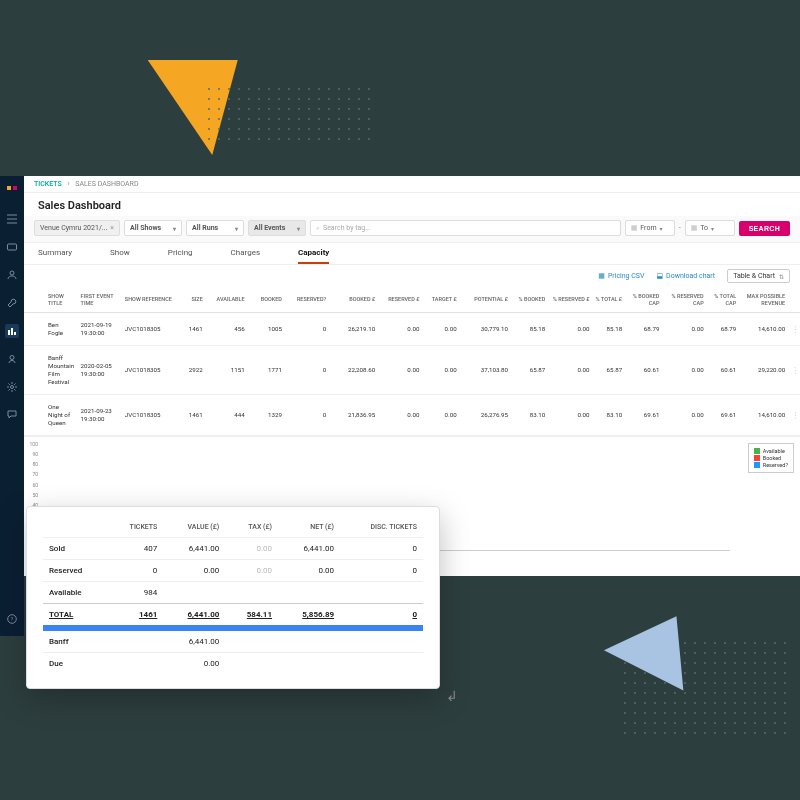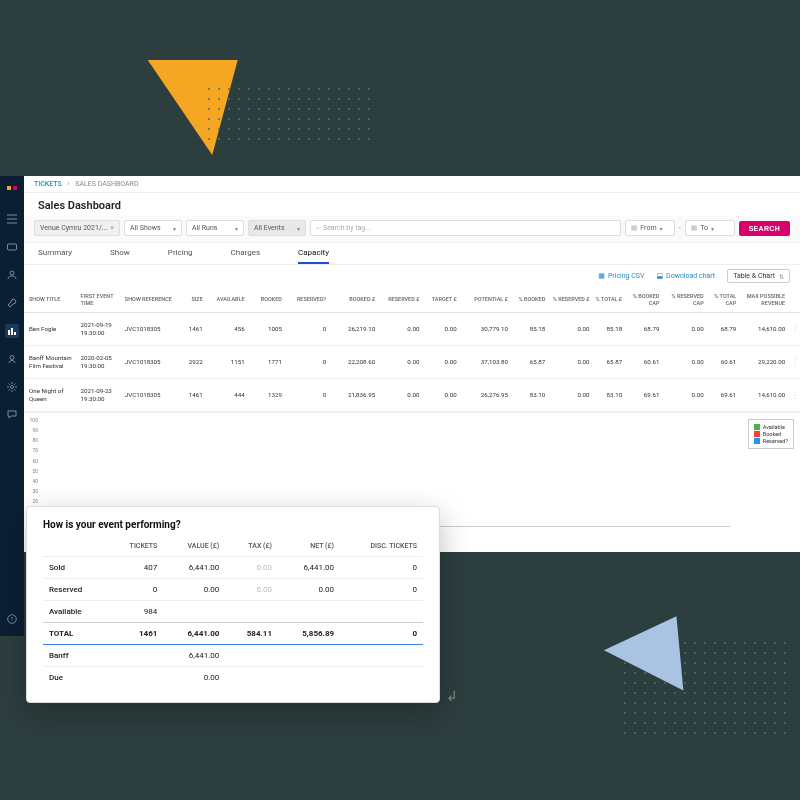--- a/index.html
+++ b/index.html
@@ -104,21 +104,21 @@
     background: #fff;
     border: 1px solid #ddd;
     border-radius: 2px;
     color: #555;
     display: flex;
     align-items: center;
     gap: 3px;
   }
   .chip { background: #f0f0f0; }
   .chip .x { color:#999; cursor:pointer; }
-  .dd { min-width: 58px; justify-content: space-between; }
+  .dd { min-width: 58px; justify-content: space-between; font-weight: bold; }
   .dd.gray { background:#e8e8e8;align-items:center; }
   .caret { font-size:6px; color:#888; }
   .search-input { flex: 1; min-width: 70px; color:#aaa; }
   .search-input .mag { color:#bbb; }
   .date-input { min-width: 50px; }
   .date-input .cal { color:#bbb; }
   .dash { font-size:7px; color:#888; }
   .btn-search {
     background: #d8006b;
     color:#fff;
@@ -133,21 +133,21 @@
   .tabs {
     display: flex;
     gap: 38px;
     padding: 5px 14px 0;
     font-size: 8px;
     color: #555;
     border-bottom: 1px solid #eee;
     position: relative;
   }
   .tabs .tab { padding-bottom: 5px; cursor:pointer; }
-  .tabs .tab.active { color:#111; font-weight:400; border-bottom: 2px solid #1d4ed8; }
+  .tabs .tab.active { color:#111; font-weight:700; border-bottom: 2px solid #c2410c; }
 
   .table-tools {
     display: flex;
     justify-content: flex-end;
     gap: 12px;
     padding: 4px 10px;
     font-size: 7px;
     color: #2b8cc4;
     align-items:center;
   }
@@ -173,21 +173,21 @@
     font-size: 5.5px;
     line-height: 1.2;
     vertical-align: middle;
   }
   table.data th.r, table.data td.r { text-align: right; }
   table.data td {
     padding: 8px 3px;
     border-bottom: 1px solid #eee;
     vertical-align: middle;
   }
-  table.data td:first-child, table.data th:first-child { padding-left: 5px; }
+  table.data td:first-child, table.data th:first-child { padding-left: 24px; }
   .dots-v { color:#ccc; font-size:8px; width:8px; text-align:center; }
 
   
   .chart-wrap {
     position: relative;
     height: 140px;
     border-top: 1px solid #eee;
     padding: 4px 6px 4px 18px;
     background:#fff;
   }
@@ -229,21 +229,21 @@
     box-shadow: 0 10px 30px rgba(0,0,0,0.25);
     z-index: 10;
     padding: 12px 16px 14px;
   }
   .popup h3 { font-size: 10px; font-weight: 700; color:#111; margin-bottom: 8px; }
   .popup table { width:100%; border-collapse: collapse; font-size: 8px; color:#222; }
   .popup th { text-align:right; font-weight:500; color:#555; font-size:7px; padding: 4px 6px 6px; }
   .popup th:first-child { text-align:left; }
   .popup td { text-align:right; padding: 6px 6px; border-top:1px solid #eee; }
   .popup td:first-child { text-align:left; font-weight:500; }
-  .popup tr.total td { font-weight:700; border-top:1px solid #ccc; border-bottom:1px solid #3b82f6; }
+  .popup tr.total td { font-weight:700; border-top:1px solid #ccc; border-bottom:6px solid #3b82f6;text-decoration:underline; }
   .popup .gray { color:#bbb; }
 
   .arrow-deco {
     position:absolute;
     top: 688px; left: 446px;
     font-size: 14px; color:#888;
   }
 </style>
 </head>
 <body>
@@ -998,21 +998,20 @@
             <span class="sw" style="background:#2196F3"></span>
             <span>Reserved?</span>
           </div>
       </div>
     </div>
 
   </div>
 </div>
 
 <div class="popup">
-  <h3>How is your event performing?</h3>
   <table>
     <thead>
         <tr id="popup-head">
           <th></th>
           <th>TICKETS</th>
           <th>VALUE (£)</th>
           <th>TAX (£)</th>
           <th>NET (£)</th>
           <th>DISC. TICKETS</th>
         </tr>

